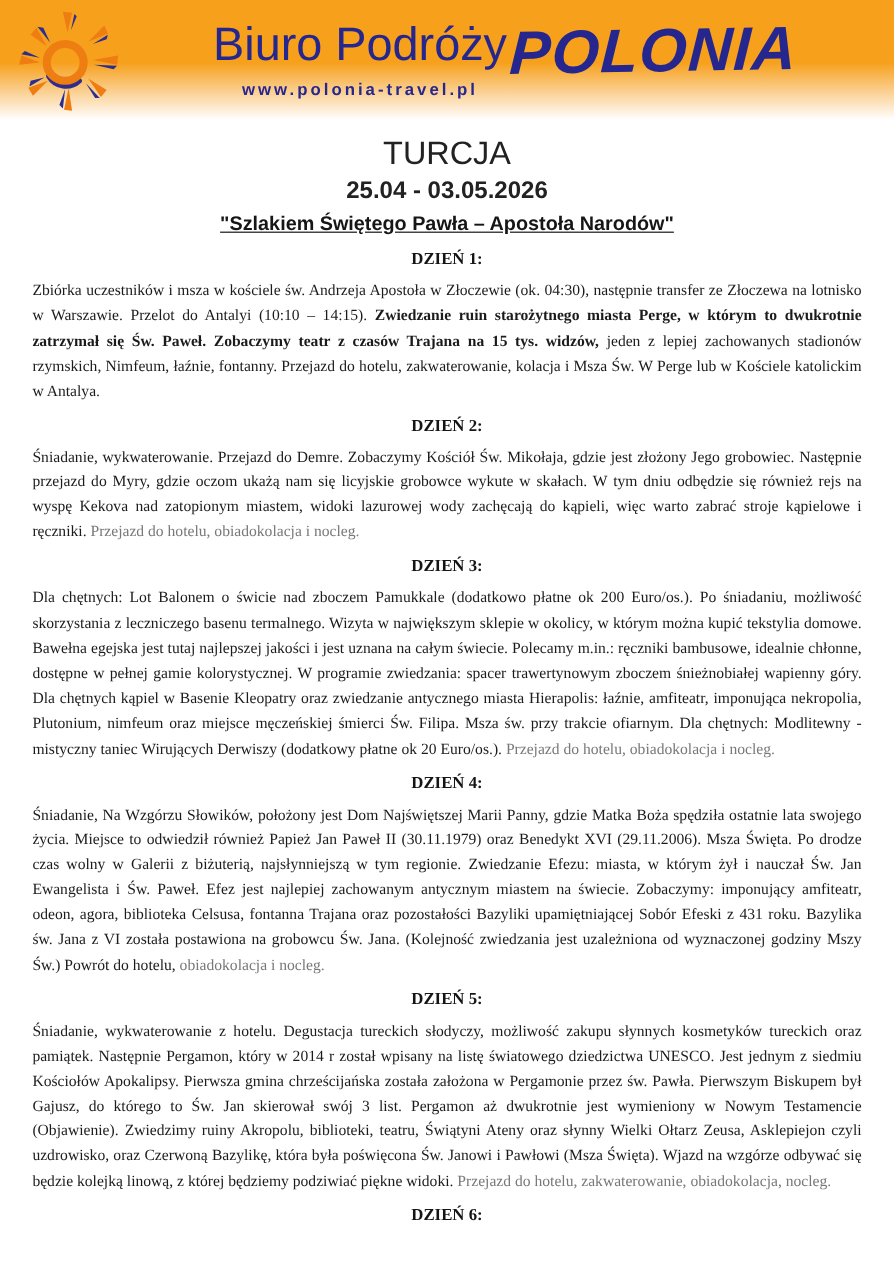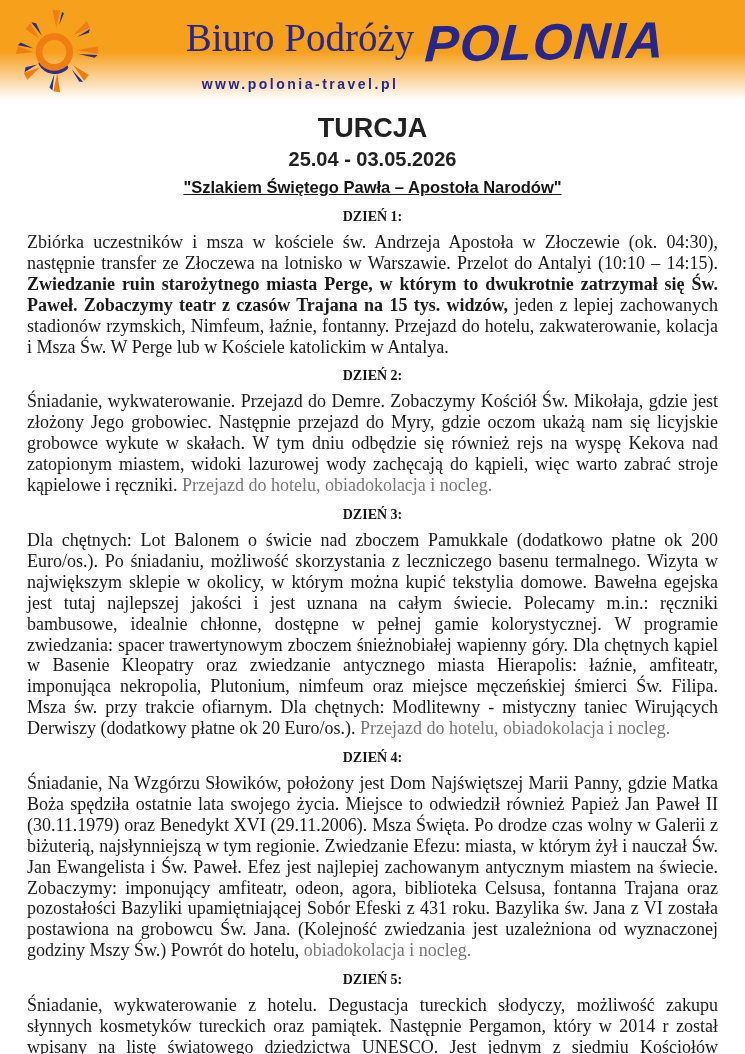--- a/index.html
+++ b/index.html
@@ -15,43 +15,43 @@
   .header{
     height:100px;width:100%;
     background:linear-gradient(180deg, var(--orange,#f6a01b) 0%, var(--orange,#f6a01b) 52%, #fbd39a 78%, #ffffff 100%);
     position:relative;
   }
   .sun{position:absolute;left:14px;top:4px;width:96px;height:96px;}
   .brand{
     position:absolute;left:150px;top:18px;width:300px;text-align:center;
   }
   .brand-name{
-    font-family:Liberation Serif, serif;
+    font-family:Liberation Sans, sans-serif;
     font-size:39px;line-height:40px;color:var(--navy,#26268f);
     white-space:nowrap;
   }
   .brand-url{
     font-family:"Liberation Sans", sans-serif;
     font-size:14px;font-weight:700;letter-spacing:2.5px;
-    color:var(--navy,#26268f);margin-top:18px;
+    color:var(--navy,#26268f);margin-top:8px;
   }
   .logotype{
     position:absolute;left:425px;top:14px;width:300px;
     font-family:"Liberation Sans", sans-serif;
     font-weight:700;font-style:italic;
     font-size:51px;line-height:56px;letter-spacing:1px;
     color:var(--navy,#26268f);
     transform:skewX(-4deg) rotate(-1deg);
     white-space:nowrap;
   }
 
   
   .titleblock{text-align:center;margin-top:13px;}
   .trip-title{
-    font-family:"Liberation Sans", sans-serif;font-weight:700;
+    font-family:"Liberation Sans", sans-serif;font-weight:400;
     font-size:27px;line-height:30px;color:#222;
   }
   .trip-dates{
     font-family:Liberation Sans, sans-serif;font-weight:700;
     font-size:20px;line-height:24px;margin-top:4px;color:#222;
   }
   .trip-subtitle{
     font-family:"Liberation Sans", sans-serif;font-weight:700;
     font-size:16.5px;line-height:22px;margin-top:5px;color:#161616;
     text-decoration:underline;
@@ -59,21 +59,21 @@
 
   
   .itinerary{margin:8px 27px 0 27px;}
   .day-heading{
     font-family:"Liberation Serif", serif;font-weight:700;
     font-size:14px;line-height:17px;
     margin-top:10px;margin-bottom:7px;color:#151515;text-align:center;
   }
   .day-paragraph{
     margin:0;text-align:justify;
-    font-size:18px;line-height:20.9px;
+    font-size:13px;line-height:20.9px;
   }
   .seg-normal{}
   .seg-bold{font-weight:700;}
   .seg-italic{}
   .seg-gray{color:var(--gray,#787878);}
 </style>
 </head>
 <body style="--navy: #26268f; --orange: #f6a01b; --gray: #787878;">
 
 <div class="page">

